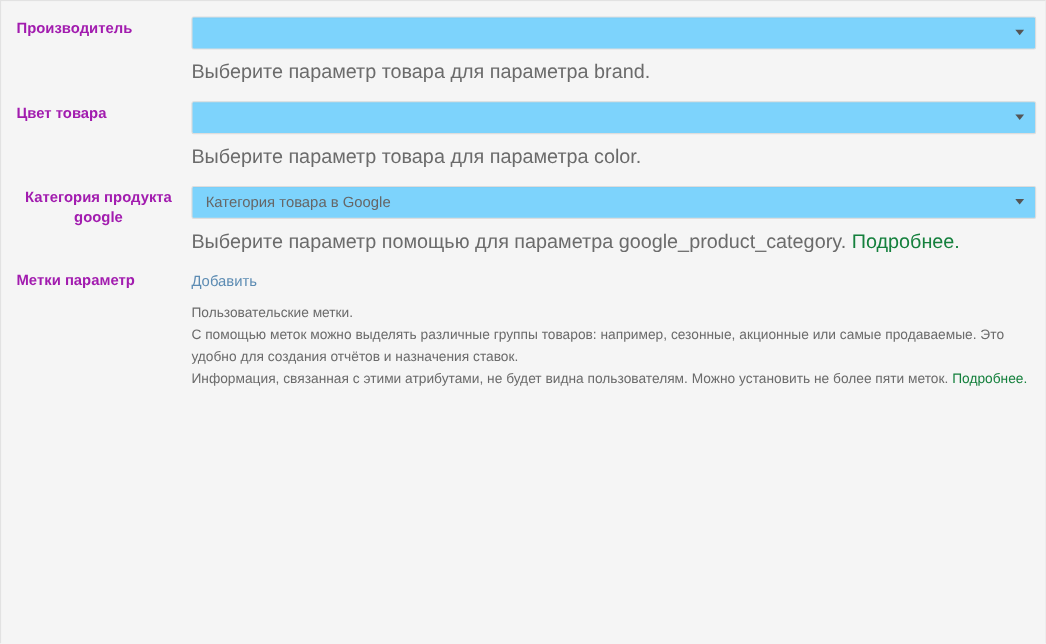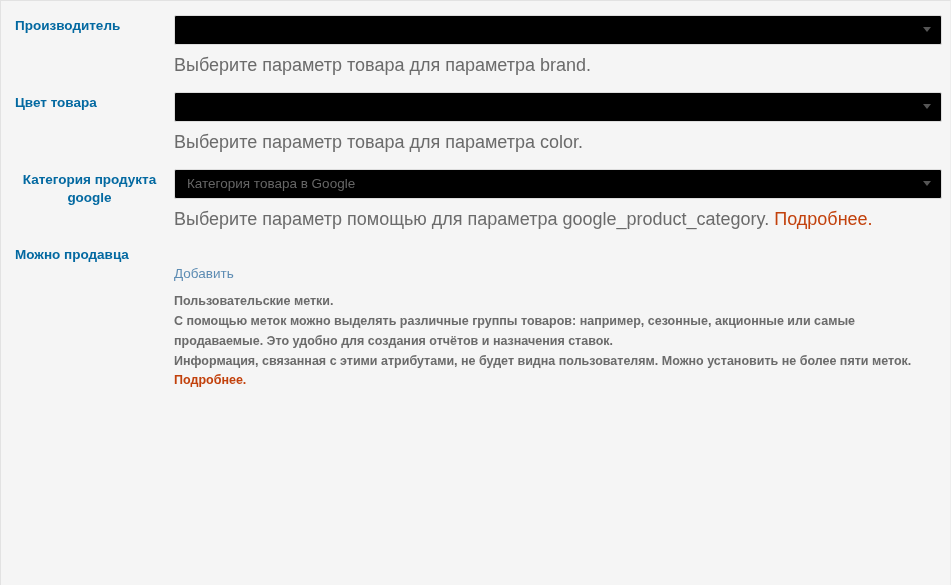--- a/index.html
+++ b/index.html
@@ -27,21 +27,21 @@
     border-collapse: collapse;
     table-layout: fixed;
   }
   .form-table tr { vertical-align: top; }
   th.label-cell {
     width: 173px;
     text-align: left;
     font-weight: bold;
     font-size: 13.5px;
     line-height: 1.35;
-    color: #0369a1;
+    color: #a21caf;
     padding: 18px 10px 18px 14px;
     vertical-align: top;
   }
   td.field-cell {
     padding: 14px 10px 0 0;
     vertical-align: top;
   }
   .row-brand th.label-cell   { padding-top: 16px; }
   .row-gender th.label-cell  { padding-top: 16px; }
   .row-age th.label-cell     { padding-top: 16px; }
@@ -55,21 +55,21 @@
     display: block;
     width: 768px;
     height: 30px;
   }
   select.ui-select {
     -webkit-appearance: none;
     -moz-appearance: none;
     appearance: none;
     width: 768px;
     height: 30px;
-    background: #000000;
+    background: #7dd3fc;
     border: 1px solid #dddddd;
     border-radius: 2px;
     font-family: "Liberation Sans", "DejaVu Sans", sans-serif;
     font-size: 13.5px;
     color: #555555;
     padding: 0 28px 0 12px;
     line-height: 28px;
     outline: none;
     box-shadow: 0 1px 1px rgba(0,0,0,0.02) inset;
   }
@@ -85,38 +85,38 @@
     pointer-events: none;
   }
   .help-text {
     font-size: 18px;
     line-height: 1.45;
     color: #6b6b6b;
     margin-top: 7px;
     font-family: "Liberation Sans", "DejaVu Sans", sans-serif;
   }
   a.link {
-    color: #c2410c;
+    color: #15803d;
     text-decoration: none;
   }
   .add-link {
     display: inline-block;
     font-size: 13.5px;
     color: #5d8cb3;
     text-decoration: none;
-    margin-top: 20px;
+    margin-top: 2px;
   }
   .desc-block {
     margin-top: 10px;
     font-size: 12.5px;
     line-height: 1.58;
     color: #6b6b6b;
     max-width: 770px;
   }
-  .desc-block .line { display: block; font-weight: bold; }
+  .desc-block .line { display: block; }
 </style>
 </head>
 <body>
 
 <div id="page">
   <table class="form-table">
     <tbody>
 
       <tr class="row-brand">
         <th class="label-cell">Производитель</th>
@@ -154,21 +154,21 @@
             <select class="ui-select placeholder-text">
               <option>Категория товара в Google</option>
             </select>
             <span class="select-arrow"></span>
           </span>
           <div class="help-text"><span>Выберите параметр помощью для параметра google_product_category. </span><a class="link" href="#">Подробнее.</a></div>
         </td>
       </tr>
 
       <tr class="row-labels">
-        <th class="label-cell">Можно продавца</th>
+        <th class="label-cell">Метки параметр</th>
         <td class="field-cell">
           <a class="add-link" href="#">Добавить</a>
           <div class="desc-block">
             <span class="line">Пользовательские метки.</span>
             <span class="line">С помощью меток можно выделять различные группы товаров: например, сезонные, акционные или самые продаваемые. Это удобно для создания отчётов и назначения ставок.</span>
             <span class="line"><span>Информация, связанная с этими атрибутами, не будет видна пользователям. Можно установить не более пяти меток.</span> <a class="link" href="#">Подробнее.</a></span>
           </div>
         </td>
       </tr>
 

